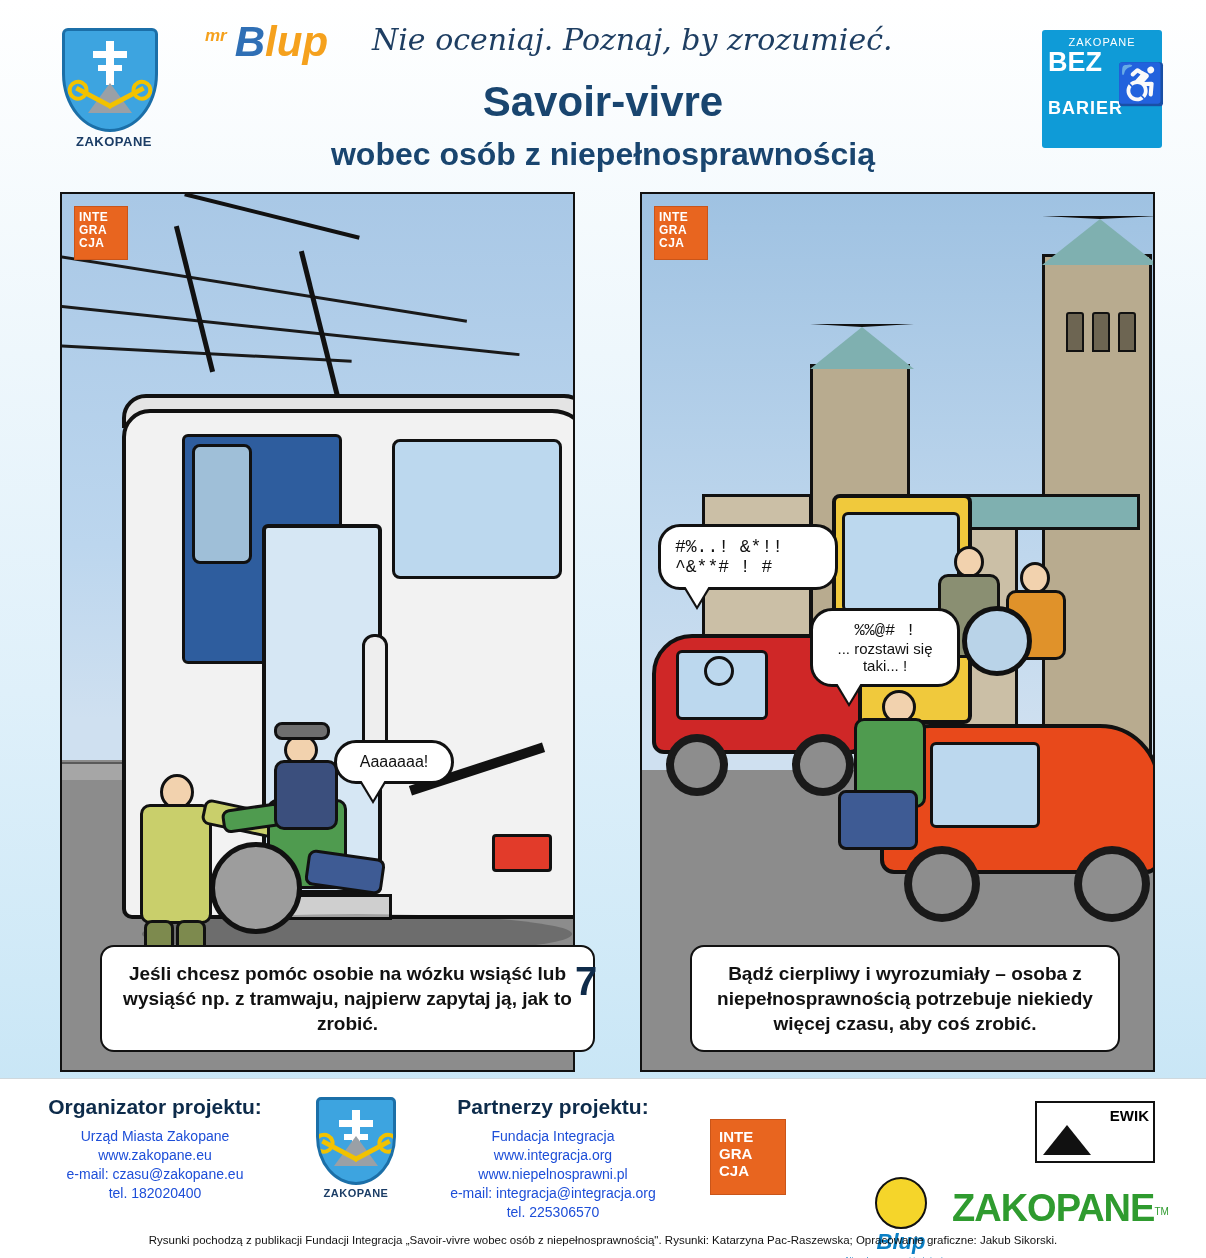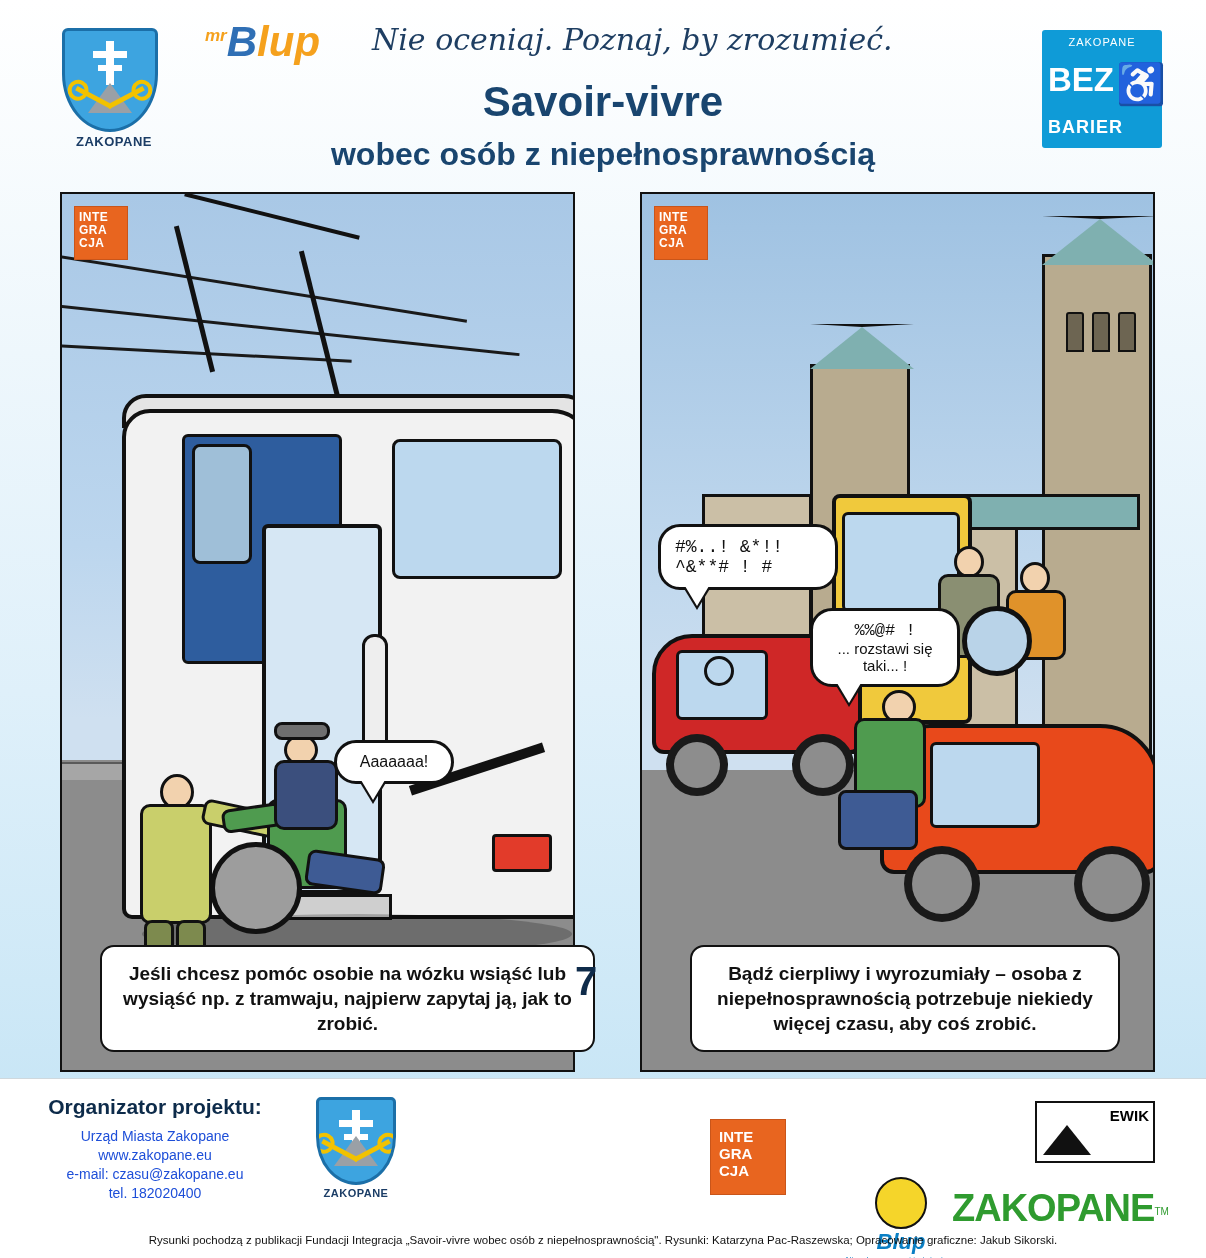--- a/index.html
+++ b/index.html
@@ -58,21 +58,21 @@
   .key.r:before { right:-8px; top:-7px; }
   .crest-label {
     text-align:center; font-size:13px; font-weight:bold; color:#1b3d66; letter-spacing:0.5px; margin-top:2px;
   }
 
   .brand-blup {
     position:absolute; left:205px; top:18px;
     font-size:42px; font-weight:bold; font-style:italic;
     color:#0a7fc4;
   }
-  .brand-blup .mr { font-size:17px; color:#f5a11d; vertical-align:super; margin-right:0; }
+  .brand-blup .mr { font-size:17px; color:#f5a11d; vertical-align:super; margin-right:8px; }
   .brand-blup .b { color:#2f6fb5; }
   .brand-blup .lup { color:#f5a11d; }
 
   .tagline {
     position:absolute; left:372px; top:22px;
     font-family:"DejaVu Serif", serif;
     font-style:italic; font-size:30px; color:#1e3e62;
   }
   .title1 {
     position:absolute; left:0; right:0; top:78px; text-align:center;
@@ -81,21 +81,21 @@
   .title2 {
     position:absolute; left:0; right:0; top:136px; text-align:center;
     font-size:32px; font-weight:bold; color:#19456f;
   }
 
   .bezbarier {
     position:absolute; right:44px; top:30px; width:120px; height:118px;
     background:#0f9bd7; border-radius:3px; color:#fff; padding:6px 6px 4px 6px;
   }
   .bb-top { font-size:11px; letter-spacing:1px; text-align:center; }
-  .bb-mid { font-size:33px; font-weight:bold; line-height:0.95; margin-top:16px; }
+  .bb-mid { font-size:27px; font-weight:bold; line-height:0.95; margin-top:2px; }
   .bb-bot { font-size:18px; font-weight:bold; letter-spacing:1px; margin-top:22px; }
   .bb-wheel {
     position:absolute; right:6px; top:34px; width:40px; height:44px;
     color:#fff; font-size:40px; line-height:40px;
   }
 
   
   .panels { position:absolute; left:0; top:192px; width:1206px; height:880px; }
   .panel {
     position:absolute; top:0; width:515px; height:880px;
@@ -382,20 +382,28 @@
         <div class="crest-cross"></div>
         <div class="crest-mount"></div>
         <div class="crest-keys">
           <div class="key l"></div>
           <div class="key r"></div>
         </div>
       </div>
       <div class="crest-label" style="font-size:11px;">ZAKOPANE</div>
     </div>
 
+    <div style="position:absolute; left:408px; top:16px; width:290px; text-align:center;">
+      <div class="f-h">Partnerzy projektu:</div>
+      <div class="f-t" style="margin-top:8px;">Fundacja Integracja</div>
+      <div class="f-t">www.integracja.org</div>
+      <div class="f-t">www.niepelnosprawni.pl</div>
+      <div class="f-t">e-mail: integracja@integracja.org</div>
+      <div class="f-t">tel. 225306570</div>
+    </div>
 
     <div style="position:absolute; left:710px; top:40px;">
       <div class="integracja-foot">
         <div>INTE</div>
         <div>GRA</div>
         <div>CJA</div>
       </div>
     </div>
 
 

